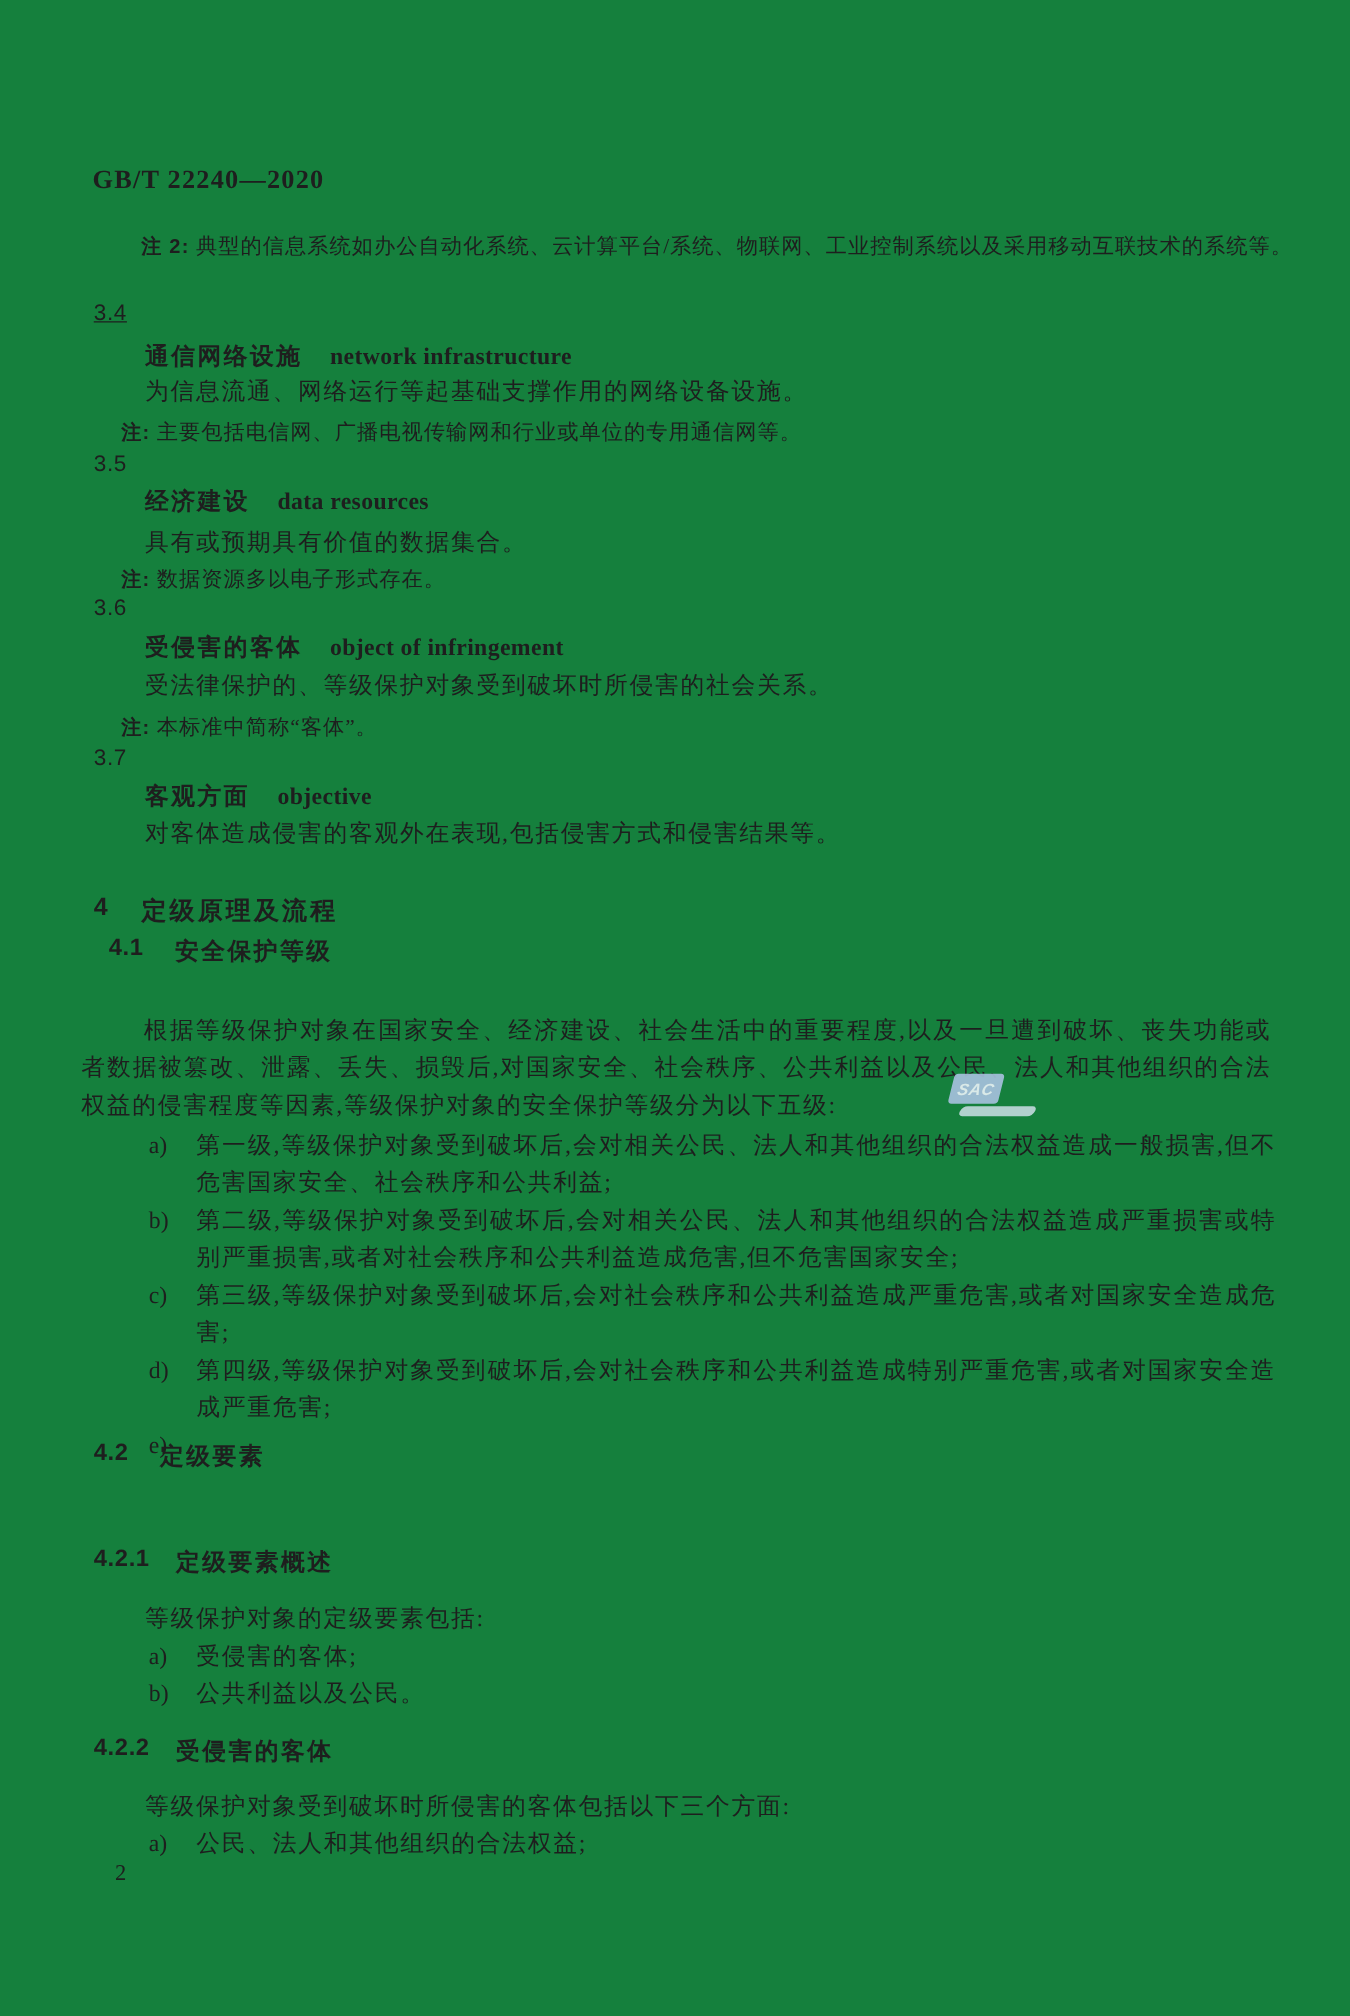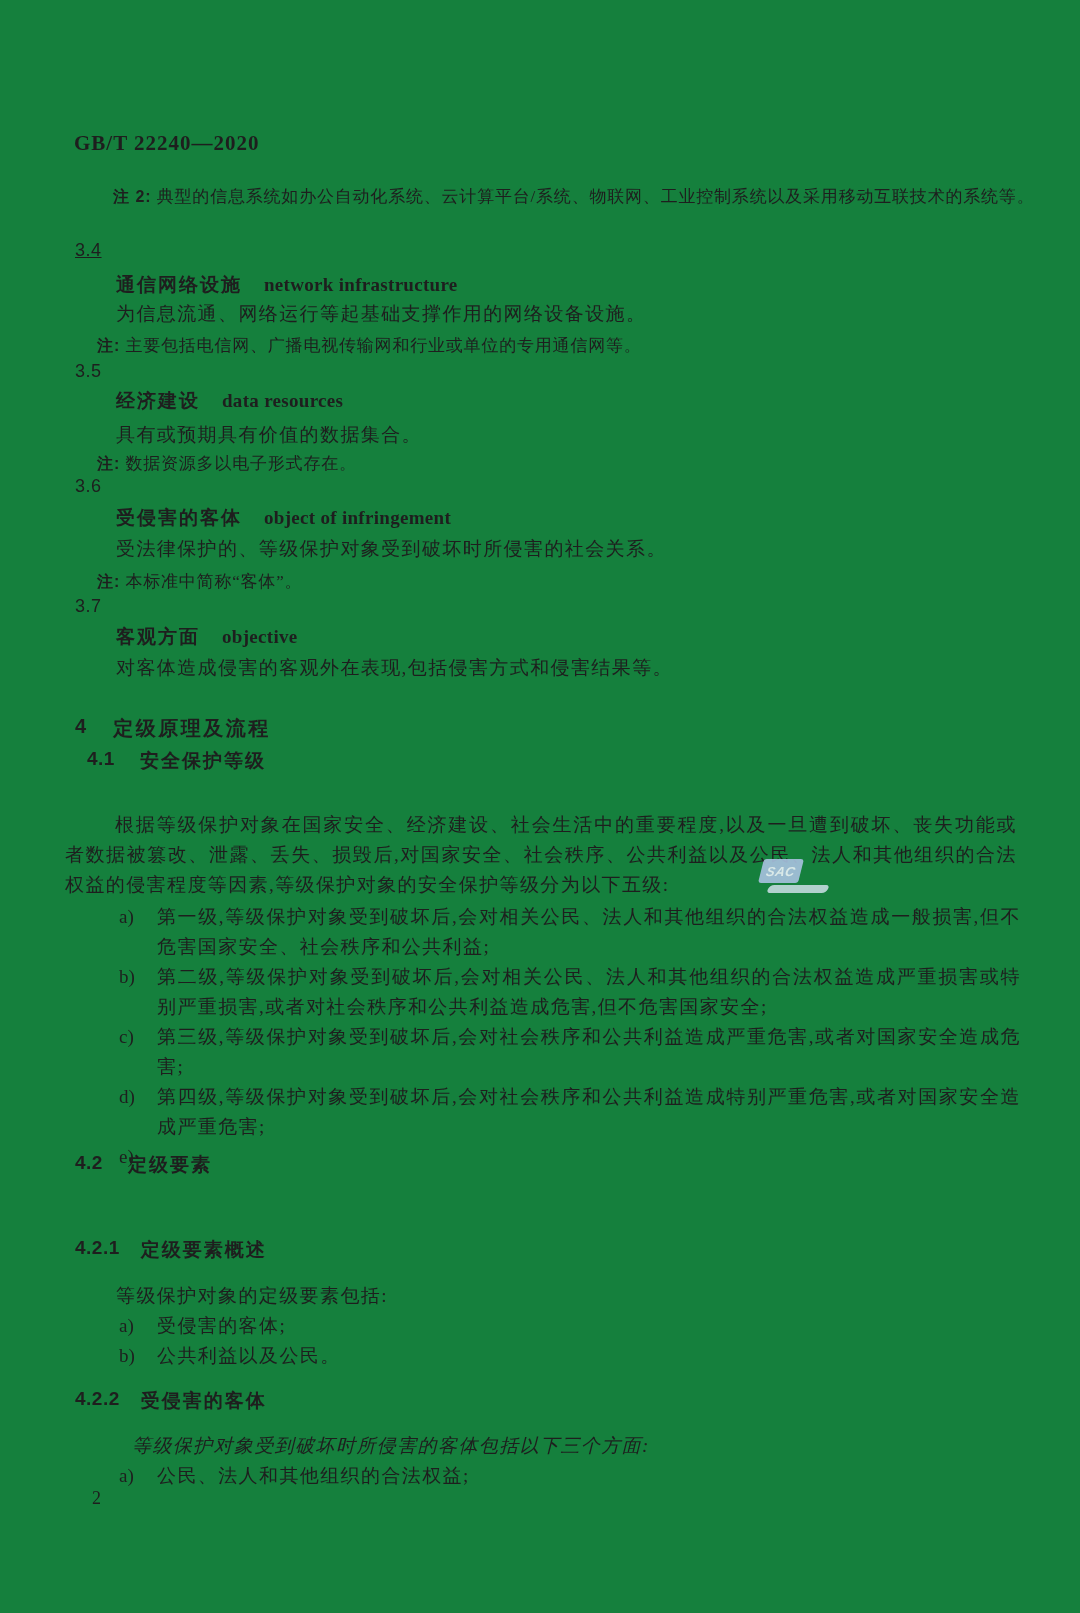--- a/index.html
+++ b/index.html
@@ -192,21 +192,21 @@
     <div class="li">
       <span class="marker">b)</span>
       <span>公共利益以及公民。</span>
     </div>
   </div>
 
   <div class="abs heading h3" style="left:75px; top:1388px;">
     <span class="h-num">4.2.2</span>
     <span>受侵害的客体</span>
   </div>
-  <div class="abs body-text single" style="left:132px; top:1431px;font-style:italic;">等级保护对象受到破坏时所侵害的客体包括以下三个方面:</div>
+  <div class="abs body-text single" style="left:116px; top:1431px;">等级保护对象受到破坏时所侵害的客体包括以下三个方面:</div>
   <div class="abs body-text list" style="left:65px; top:1461px;">
     <div class="li">
       <span class="marker">a)</span>
       <span>公民、法人和其他组织的合法权益;</span>
     </div>
   </div>
 
   <div class="abs page-number" style="left:92px; top:1488px;">2</div>
 
   <div class="abs watermark">

